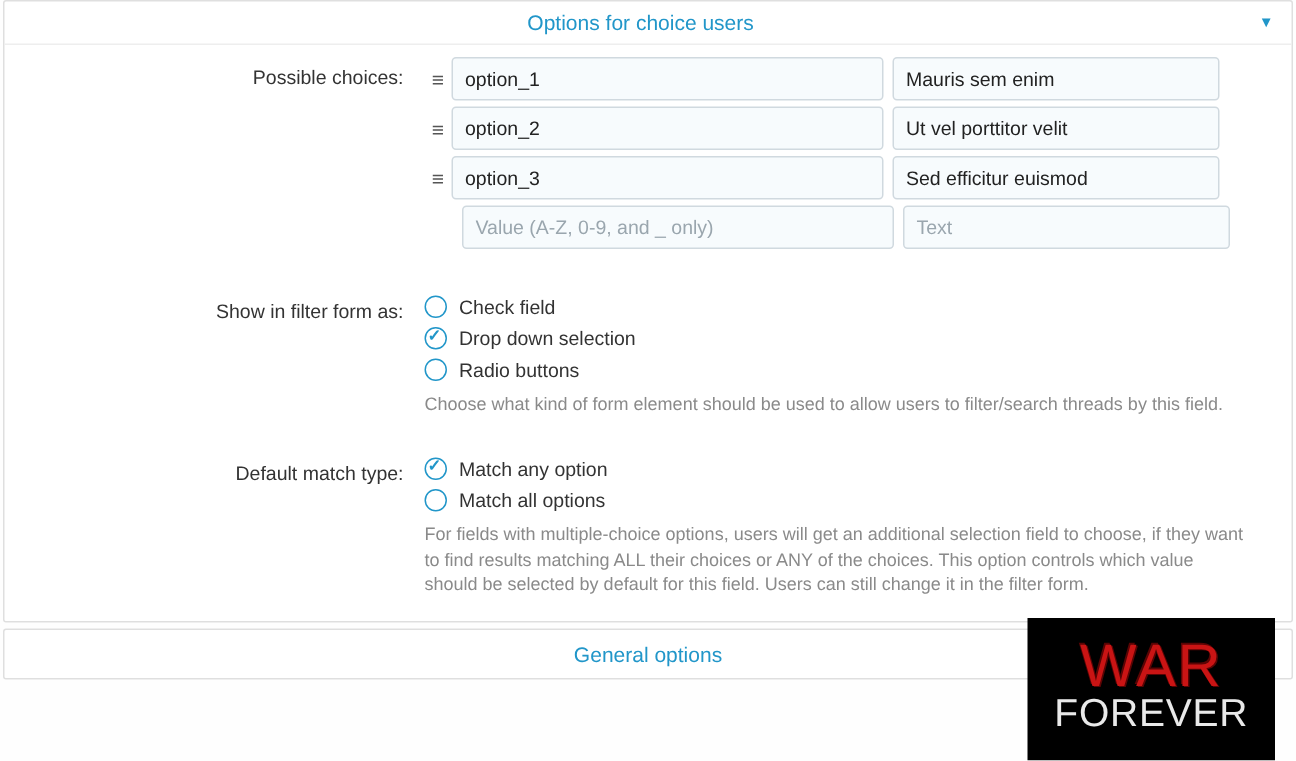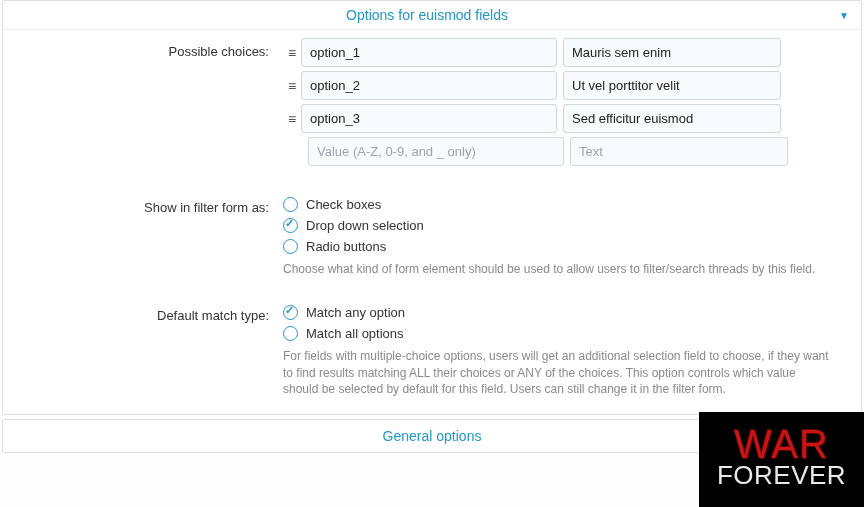--- a/index.html
+++ b/index.html
@@ -60,21 +60,21 @@
   }
   .input-text {
     border: 1px solid #d0d9df;
     background: #f7fbfd;
     border-radius: 3px;
     padding: 6px 8px;
     font-size: 13px;
     color: #222;
     outline: none;
   }
-  .input-text.val { width: 256px; margin-right: 6px; }
+  .input-text.val { width: 288px; margin-right: 6px; }
   .input-text.txt { width: 218px; }
   .input-text::placeholder { color: #9aa6ae; }
   .new-row .val { margin-left: 25px; }
   .help-text {
     color: #8a8a8a;
     font-size: 12px;
     line-height: 1.4;
     margin-top: 4px;
     max-width: 550px;
   }
@@ -109,21 +109,21 @@
     background: #fff;
     display: flex;
     padding: 8px 12px;
     color: #2196c9;
     font-size: 14px;
     cursor: pointer;
     justify-content: center;
   }
   .logo-overlay {
     position: absolute;
-    right: 0;
+    right: 14px;
     bottom: 0;
     width: 165px;
     height: 95px;
     background: #000;
     display: flex;
     flex-direction: column;
     align-items: center;
     justify-content: center;
     font-family: Impact, "Arial Black", sans-serif;
     letter-spacing: 1px;
@@ -139,21 +139,21 @@
     font-size: 26px;
     letter-spacing: 0.5px;
   }
 </style>
 </head>
 <body>
 
 <div class="panel">
   <div class="panel-header">
     <span class="title">
-      <span>Options for euismod fields</span>
+      <span>Options for choice users</span>
     </span>
     <span class="chev">▼</span>
   </div>
   <div class="panel-body">
 
     <div class="form-row">
       <div class="form-label">Possible choices:</div>
       <div class="form-body">
 
         <div class="choice-row">
@@ -178,21 +178,21 @@
       </div>
     </div>
 
     <div class="section-gap"></div>
 
     <div class="form-row">
       <div class="form-label">Show in filter form as:</div>
       <div class="form-body">
         <div class="radio-row">
           <span class="radio-circle"></span>
-          <span class="radio-label">Check boxes</span>
+          <span class="radio-label">Check field</span>
         </div>
         <div class="radio-row">
           <span class="radio-circle checked"></span>
           <span class="radio-label">Drop down selection</span>
         </div>
         <div class="radio-row">
           <span class="radio-circle"></span>
           <span class="radio-label">Radio buttons</span>
         </div>
         <div class="help-text">Choose what kind of form element should be used to allow users to filter/search threads by this field.</div>

